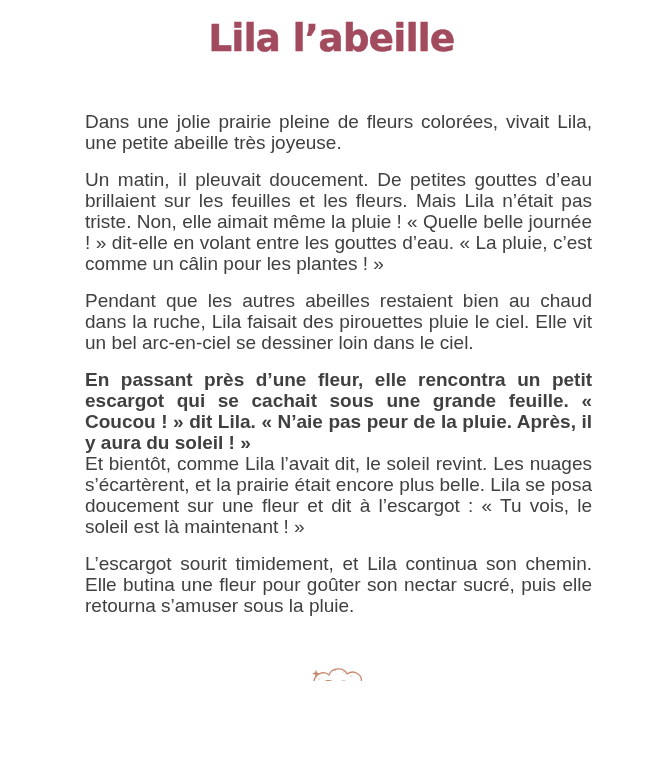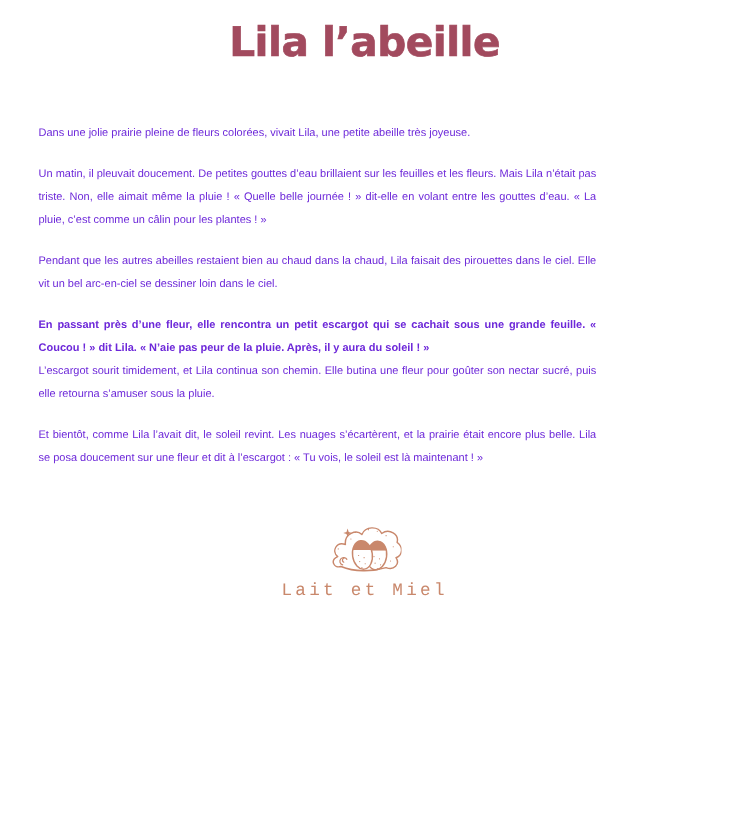--- a/index.html
+++ b/index.html
@@ -22,24 +22,24 @@
     font-family: "DejaVu Sans", sans-serif;
     font-weight: 800;
     font-size: 37px;
     line-height: 45px;
     letter-spacing: -0.5px;
     color: #a24a5e;
     -webkit-text-stroke: 0.6px #a24a5e;
   }
   .story {
     width: 507px;
-    margin: 50px 0 0 35px;
-    font-size: 10px;
+    margin: 50px 0 0 85px;
+    font-size: 19px;
     line-height: 21px;
-    color: #6d28d9;
+    color: #404040;
     text-align: justify;
     text-justify: inter-word;
   }
   .story p {
     margin: 0 0 16px 0;
   }
   .story p.tight {
     margin-bottom: 0;
     font-weight: bold;
   }
@@ -63,24 +63,24 @@
 </head>
 <body>
 
 <div class="page">
 
   <h1 class="title">Lila l’abeille</h1>
 
   <div class="story">
     <p>Dans une jolie prairie pleine de fleurs colorées, vivait Lila, une petite abeille très joyeuse.</p>
     <p>Un matin, il pleuvait doucement. De petites gouttes d’eau brillaient sur les feuilles et les fleurs. Mais Lila n’était pas triste. Non, elle aimait même la pluie ! « Quelle belle journée ! » dit-elle en volant entre les gouttes d’eau. « La pluie, c’est comme un câlin pour les plantes ! »</p>
-    <p>Pendant que les autres abeilles restaient bien au chaud dans la chaud, Lila faisait des pirouettes dans le ciel. Elle vit un bel arc-en-ciel se dessiner loin dans le ciel.</p>
+    <p>Pendant que les autres abeilles restaient bien au chaud dans la ruche, Lila faisait des pirouettes pluie le ciel. Elle vit un bel arc-en-ciel se dessiner loin dans le ciel.</p>
     <p class="tight">En passant près d’une fleur, elle rencontra un petit escargot qui se cachait sous une grande feuille. « Coucou ! » dit Lila. « N’aie pas peur de la pluie. Après, il y aura du soleil ! »</p>
+    <p>Et bientôt, comme Lila l’avait dit, le soleil revint. Les nuages s’écartèrent, et la prairie était encore plus belle. Lila se posa doucement sur une fleur et dit à l’escargot : « Tu vois, le soleil est là maintenant ! »</p>
     <p>L’escargot sourit timidement, et Lila continua son chemin. Elle butina une fleur pour goûter son nectar sucré, puis elle retourna s’amuser sous la pluie.</p>
-    <p>Et bientôt, comme Lila l’avait dit, le soleil revint. Les nuages s’écartèrent, et la prairie était encore plus belle. Lila se posa doucement sur une fleur et dit à l’escargot : « Tu vois, le soleil est là maintenant ! »</p>
   </div>
 
   <div class="footer">
     <svg width="66" height="48" viewBox="0 0 66 48" xmlns="http://www.w3.org/2000/svg">
       <defs>
         <clipPath id="eggL">
           <ellipse cx="30.5" cy="29.5" rx="9" ry="13" transform="rotate(-8 30.5 29.5)"></ellipse>
         </clipPath>
         <clipPath id="eggR">
           <ellipse cx="43.5" cy="30" rx="9" ry="13" transform="rotate(8 43.5 30)"></ellipse>

